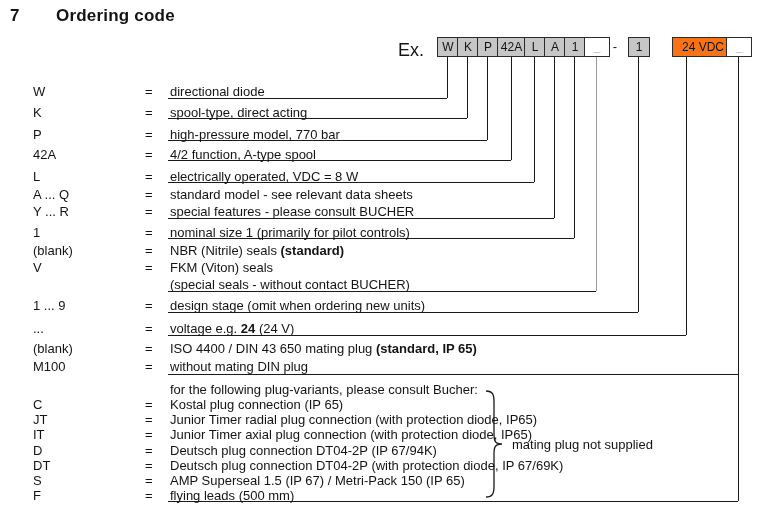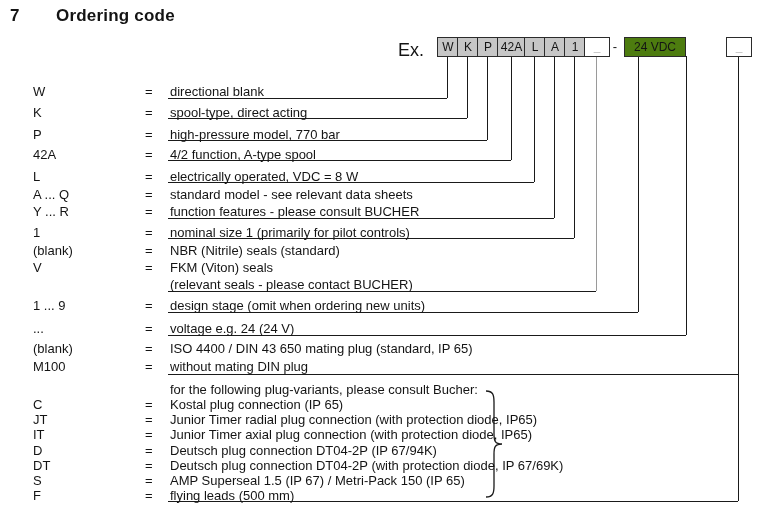--- a/index.html
+++ b/index.html
@@ -13,21 +13,21 @@
   .code-box{
     position:absolute;top:37px;height:18px;line-height:18px;border:1px solid #2b2b2b;
     text-align:center;font-size:12px;white-space:nowrap;
   }
   .box-sep{position:absolute;top:38px;height:18px;line-height:18px;font-size:13px;text-align:center;}
   .muted{color:#9a9a9a;font-weight:bold;}
   .row{position:absolute;left:0;width:760px;font-size:13px;white-space:nowrap;}
   .row .lab{position:absolute;left:33px;}
   .row .eq{position:absolute;left:145px;}
   .row .desc{position:absolute;left:170px;}
-  .b{font-weight:normal;}
+  .b{font-weight:bold;}
   svg.overlay{position:absolute;left:0;top:0;}
   .brace-note{position:absolute;left:512px;top:437px;font-size:13px;}
 </style>
 </head>
 <body>
 
 <div class="page">
 
   <div class="title-row">
     <span class="title-num">7</span><span>Ordering code</span>
@@ -69,30 +69,30 @@
   <div id="boxes">
       <div class="code-box" style="left: 437px; width: 20px; background: rgb(198, 198, 198);">W</div>
       <div class="code-box" style="left: 457px; width: 20px; background: rgb(198, 198, 198);">K</div>
       <div class="code-box" style="left: 477px; width: 20px; background: rgb(198, 198, 198);">P</div>
       <div class="code-box" style="left: 497px; width: 27px; background: rgb(198, 198, 198);">42A</div>
       <div class="code-box" style="left: 524px; width: 20px; background: rgb(198, 198, 198);">L</div>
       <div class="code-box" style="left: 544px; width: 20px; background: rgb(198, 198, 198);">A</div>
       <div class="code-box" style="left: 564px; width: 20px; background: rgb(198, 198, 198);">1</div>
       <div class="code-box muted" style="left: 584px; width: 24px; background: rgb(255, 255, 255);">_</div>
       <div class="code-box" style="left: 628px; width: 20px; background: rgb(198, 198, 198);">1</div>
-      <div class="code-box" style="left: 624px; width: 60px; background: #4d7c0f;">24 VDC</div>
+      <div class="code-box" style="left: 672px; width: 60px; background: #f97316;">24 VDC</div>
       <div class="code-box muted" style="left: 726px; width: 24px; background: rgb(255, 255, 255);">_</div>
       <div class="box-sep" style="left: 607px; width: 16px;">-</div>
     </div>
 
   <div id="rows">
       <div class="row" style="top: 84px;">
         <span class="lab">W</span>
         <span class="eq">=</span>
-        <span class="desc"><span>directional blank</span></span>
+        <span class="desc"><span>directional diode</span></span>
       </div>
       <div class="row" style="top: 105px;">
         <span class="lab">K</span>
         <span class="eq">=</span>
         <span class="desc"><span>spool-type, direct acting</span></span>
       </div>
       <div class="row" style="top: 127px;">
         <span class="lab">P</span>
         <span class="eq">=</span>
         <span class="desc"><span>high-pressure model, 770 bar</span></span>
@@ -108,39 +108,39 @@
         <span class="desc"><span>electrically operated, VDC = 8 W</span></span>
       </div>
       <div class="row" style="top: 187px;">
         <span class="lab">A ... Q</span>
         <span class="eq">=</span>
         <span class="desc"><span>standard model - see relevant data sheets</span></span>
       </div>
       <div class="row" style="top: 204px;">
         <span class="lab">Y ... R</span>
         <span class="eq">=</span>
-        <span class="desc"><span>function features - please consult BUCHER</span></span>
+        <span class="desc"><span>special features - please consult BUCHER</span></span>
       </div>
       <div class="row" style="top: 225px;">
         <span class="lab">1</span>
         <span class="eq">=</span>
         <span class="desc"><span>nominal size 1 (primarily for pilot controls)</span></span>
       </div>
       <div class="row" style="top: 243px;">
         <span class="lab">(blank)</span>
         <span class="eq">=</span>
         <span class="desc"><span>NBR (Nitrile) seals </span><span class="b">(standard)</span></span>
       </div>
       <div class="row" style="top: 260px;">
         <span class="lab">V</span>
         <span class="eq">=</span>
         <span class="desc"><span>FKM (Viton) seals</span></span>
       </div>
       <div class="row" style="top: 277px;">
-        <span class="desc"><span>(relevant seals - please contact BUCHER)</span></span>
+        <span class="desc"><span>(special seals - without contact BUCHER)</span></span>
       </div>
       <div class="row" style="top: 298px;">
         <span class="lab">1 ... 9</span>
         <span class="eq">=</span>
         <span class="desc"><span>design stage (omit when ordering new units)</span></span>
       </div>
       <div class="row" style="top: 321px;">
         <span class="lab">...</span>
         <span class="eq">=</span>
         <span class="desc"><span>voltage e.g. </span><span class="b">24</span><span> (24 V)</span></span>
@@ -188,14 +188,15 @@
         <span class="eq">=</span>
         <span class="desc"><span>AMP Superseal 1.5 (IP 67) / Metri-Pack 150 (IP 65)</span></span>
       </div>
       <div class="row" style="top: 488px;">
         <span class="lab">F</span>
         <span class="eq">=</span>
         <span class="desc"><span>flying leads (500 mm)</span></span>
       </div>
     </div>
 
+  <div class="brace-note">mating plug not supplied</div>
 
 </div>
 
 </body></html>

